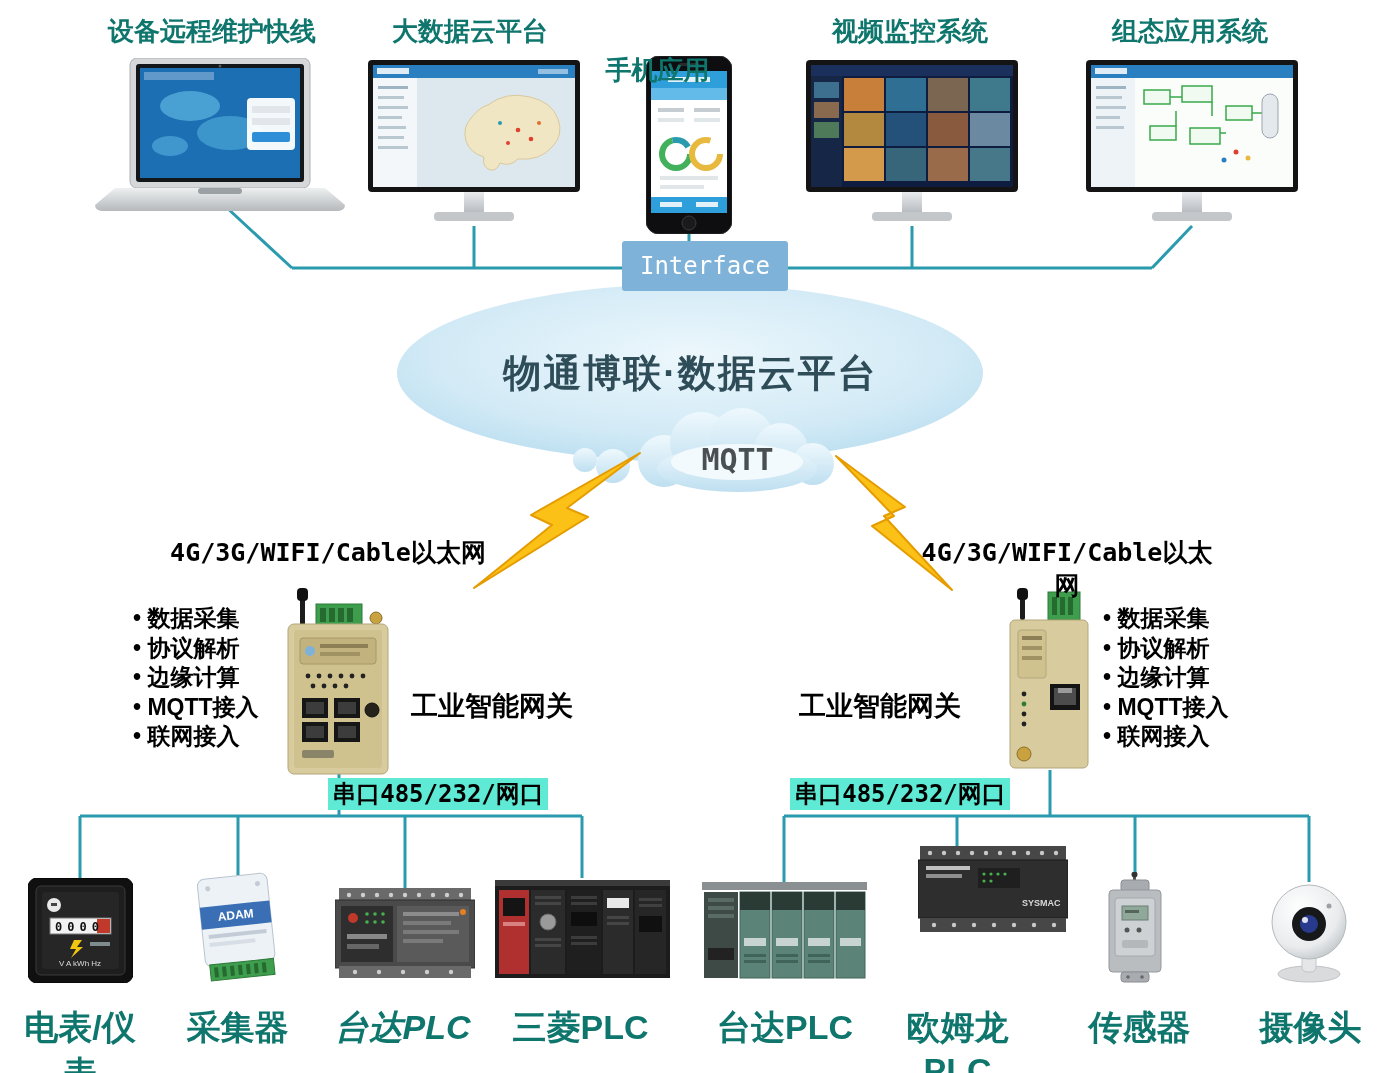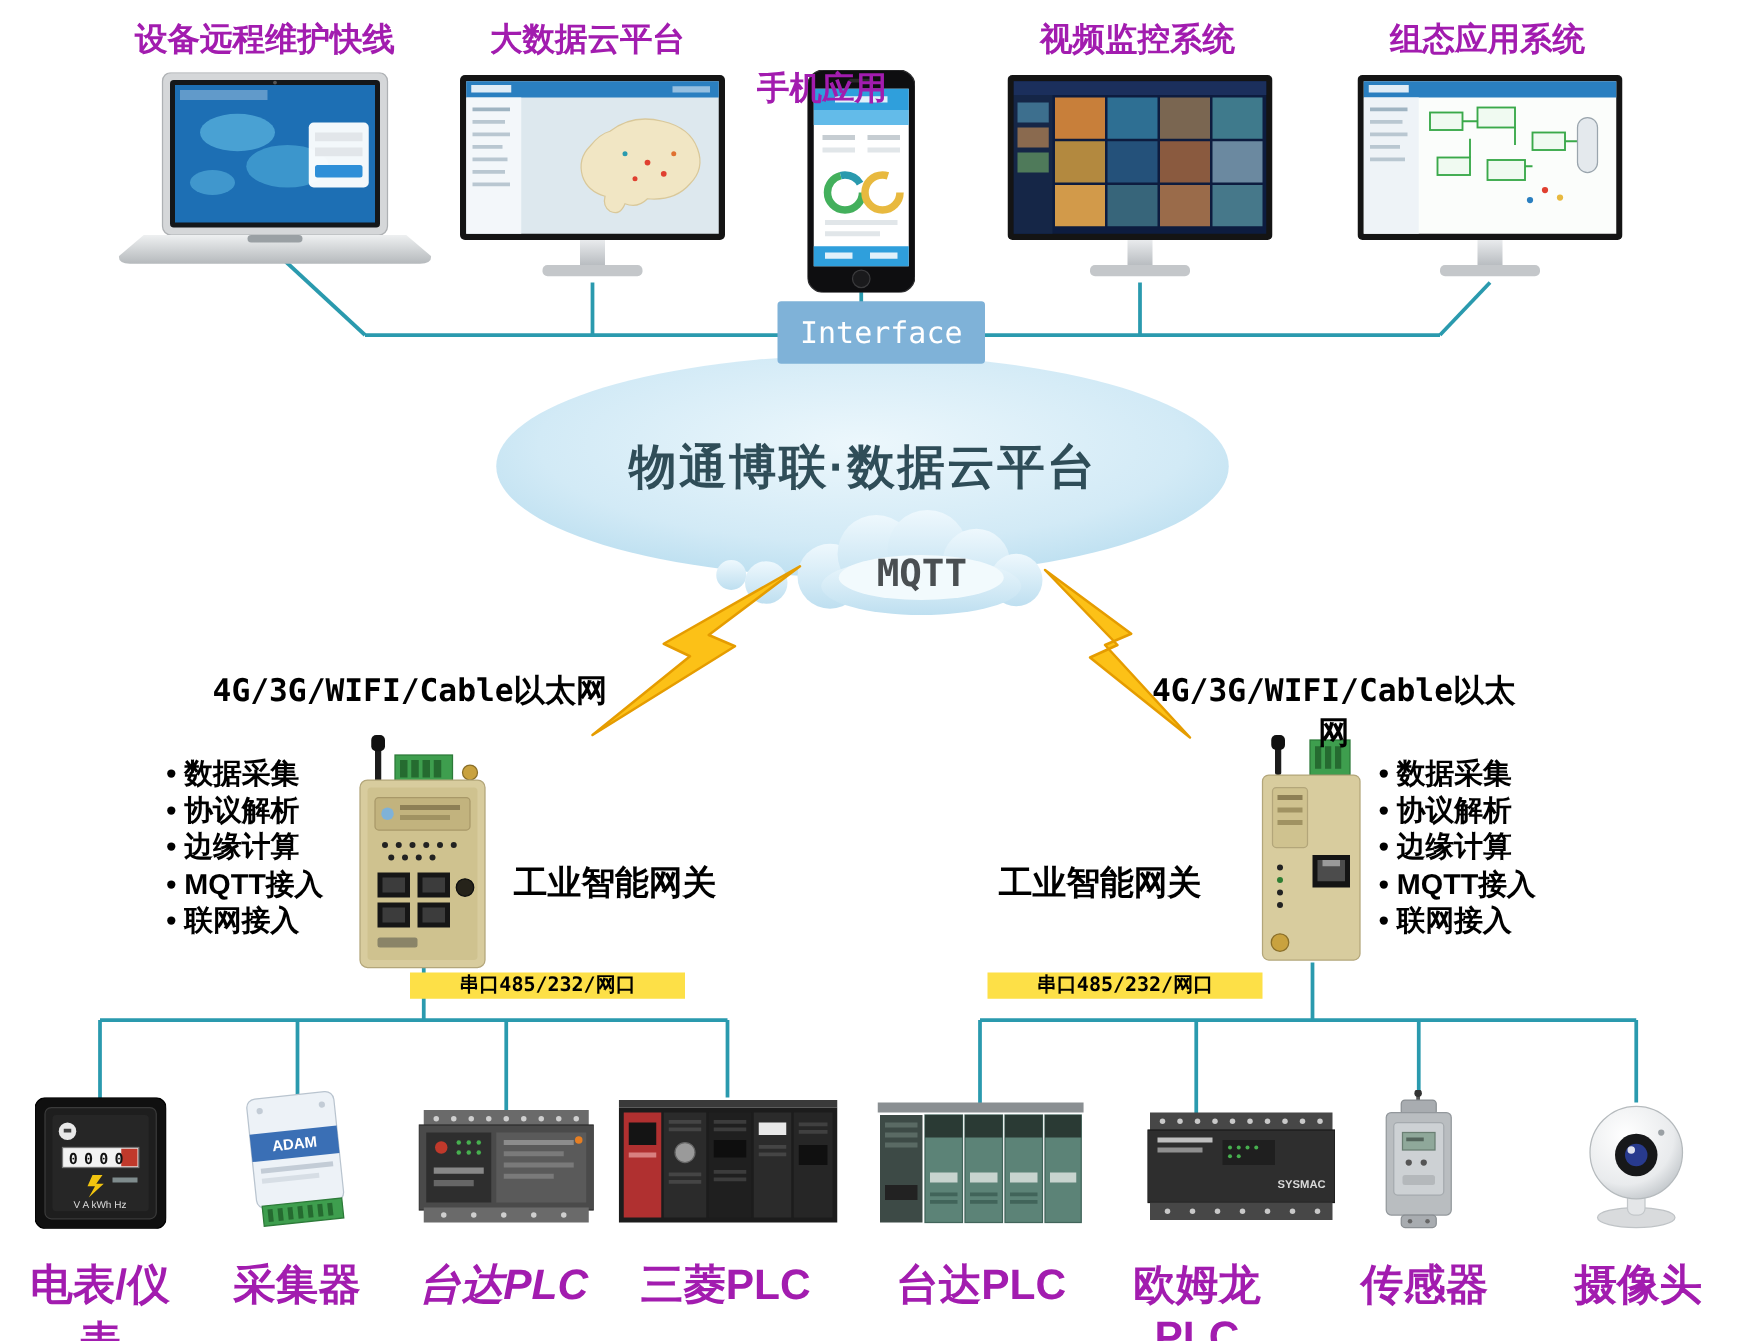--- a/index.html
+++ b/index.html
@@ -1,34 +1,34 @@
 <!DOCTYPE html>
 <html><head>
 <meta charset="utf-8">
 <style>
   html,body{margin:0;padding:0;background:#ffffff;}
   .canvas{position:relative;width:1396px;height:1073px;background:#ffffff;overflow:hidden;
           font-family:"Liberation Sans","DejaVu Sans",sans-serif;}
   .backdrop{position:absolute;left:0;top:0;z-index:0;}
   .dev{position:absolute;z-index:2;}
-  .lbl{position:absolute;text-align:center;font-weight:bold;color:#a21caf;z-index:3;}
+  .lbl{position:absolute;text-align:center;font-weight:bold;color:#0f766e;z-index:3;}
   .lbl-top{top:14px;font-size:26px;}
   .lbl-bottom{top:1005px;font-size:34px;}
   .interface-box{position:absolute;left:622px;top:241px;width:166px;height:50px;z-index:3;
                  background:#7fb2d8;color:#fff;font-family:"DejaVu Sans Mono",monospace;
                  font-size:24px;line-height:50px;text-align:center;border-radius:3px;}
   .cloud-title{position:absolute;left:398px;top:348px;width:585px;text-align:center;z-index:2;
                font-size:38px;font-weight:bold;color:#2f4d58;letter-spacing:2px;}
   .mqtt-label{position:absolute;left:655px;top:442px;width:165px;text-align:center;z-index:2;
               font-family:"DejaVu Sans Mono",monospace;font-size:30px;font-weight:bold;color:#4a4f52;}
   .link-lbl{position:absolute;top:536px;text-align:center;z-index:3;font-size:25px;font-weight:bold;
             color:#000;font-family:"DejaVu Sans Mono","Liberation Sans",monospace;}
   .gw-lbl{position:absolute;top:688px;width:180px;text-align:center;z-index:3;font-size:27px;font-weight:bold;color:#000;}
-  .bus-lbl{position:absolute;top:778px;width:220px;text-align:center;z-index:3;font-size:16px;font-weight:bold;
-           color:#000;font-family:"DejaVu Sans Mono","Liberation Sans",monospace;background:#fde047;}
+  .bus-lbl{position:absolute;top:778px;width:220px;text-align:center;z-index:3;font-size:24px;font-weight:bold;
+           color:#000;font-family:"DejaVu Sans Mono","Liberation Sans",monospace;background:#5eead4;}
   .feat{position:absolute;z-index:3;list-style:none;margin:0;padding:0;font-size:23px;color:#000;font-weight:bold;}
   .feat li{line-height:29.5px;white-space:nowrap;}
   .feat li::before{content:"\2022\00a0";}
 </style>
 </head>
 <body>
 
 <div class="canvas">
 
   <svg class="backdrop" width="1396" height="1073" viewBox="0 0 1396 1073">
@@ -450,21 +450,21 @@
         <rect x="106" y="60" width="22" height="8" fill="#c8d4cf"></rect>
         <rect x="106" y="76" width="22" height="3" fill="#41645a"></rect>
           <rect x="106" y="82" width="22" height="3" fill="#41645a"></rect>
         <rect x="134" y="14" width="29" height="86" fill="#5c8377" stroke="#41645a"></rect>
         <rect x="134" y="14" width="29" height="18" fill="#2a3a34"></rect>
         <rect x="138" y="60" width="21" height="8" fill="#c8d4cf"></rect>
       </g>
     </svg>
   </div>
 
-  <div class="dev" style="left:882px;top:888px;width:150px;height:90px;padding-left:36px;">
+  <div class="dev" style="left:882px;top:844px;width:150px;height:90px;padding-left:36px;">
     <svg width="150" height="90">
       <rect x="2" y="2" width="146" height="14" fill="#474747"></rect>
       <circle cx="12" cy="9" r="2.2" fill="#c9c9c9"></circle>
         <circle cx="26" cy="9" r="2.2" fill="#c9c9c9"></circle>
       <circle cx="40" cy="9" r="2.2" fill="#c9c9c9"></circle>
         <circle cx="54" cy="9" r="2.2" fill="#c9c9c9"></circle>
       <circle cx="68" cy="9" r="2.2" fill="#c9c9c9"></circle>
         <circle cx="82" cy="9" r="2.2" fill="#c9c9c9"></circle>
       <circle cx="96" cy="9" r="2.2" fill="#c9c9c9"></circle>
         <circle cx="110" cy="9" r="2.2" fill="#c9c9c9"></circle>

